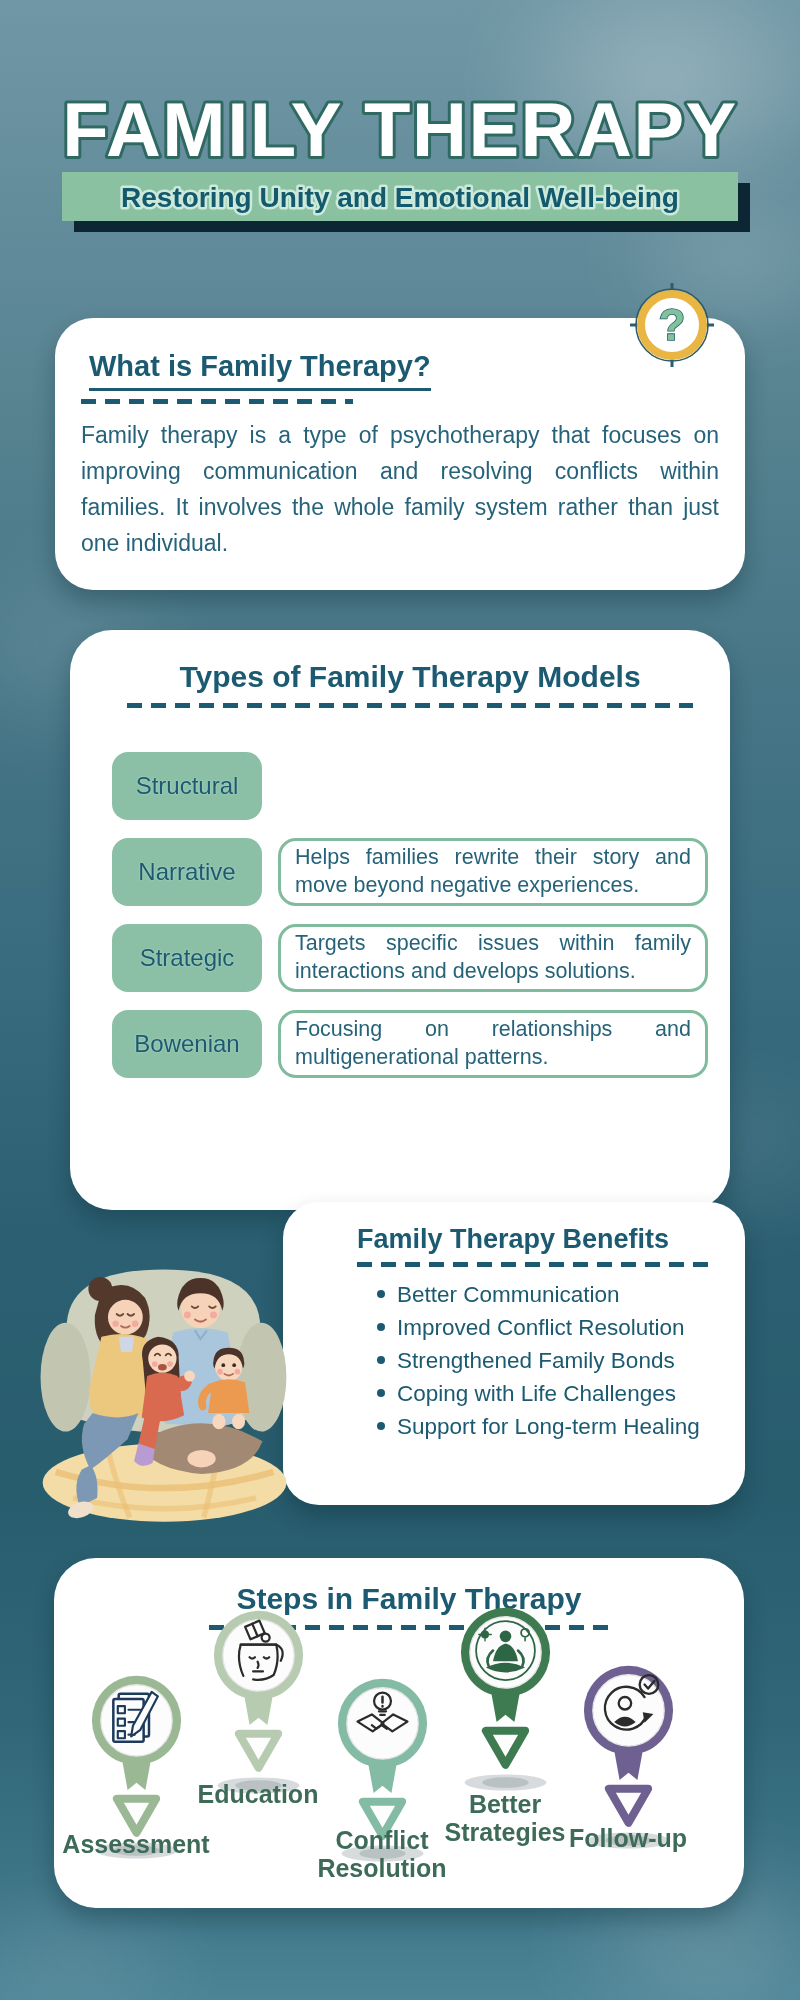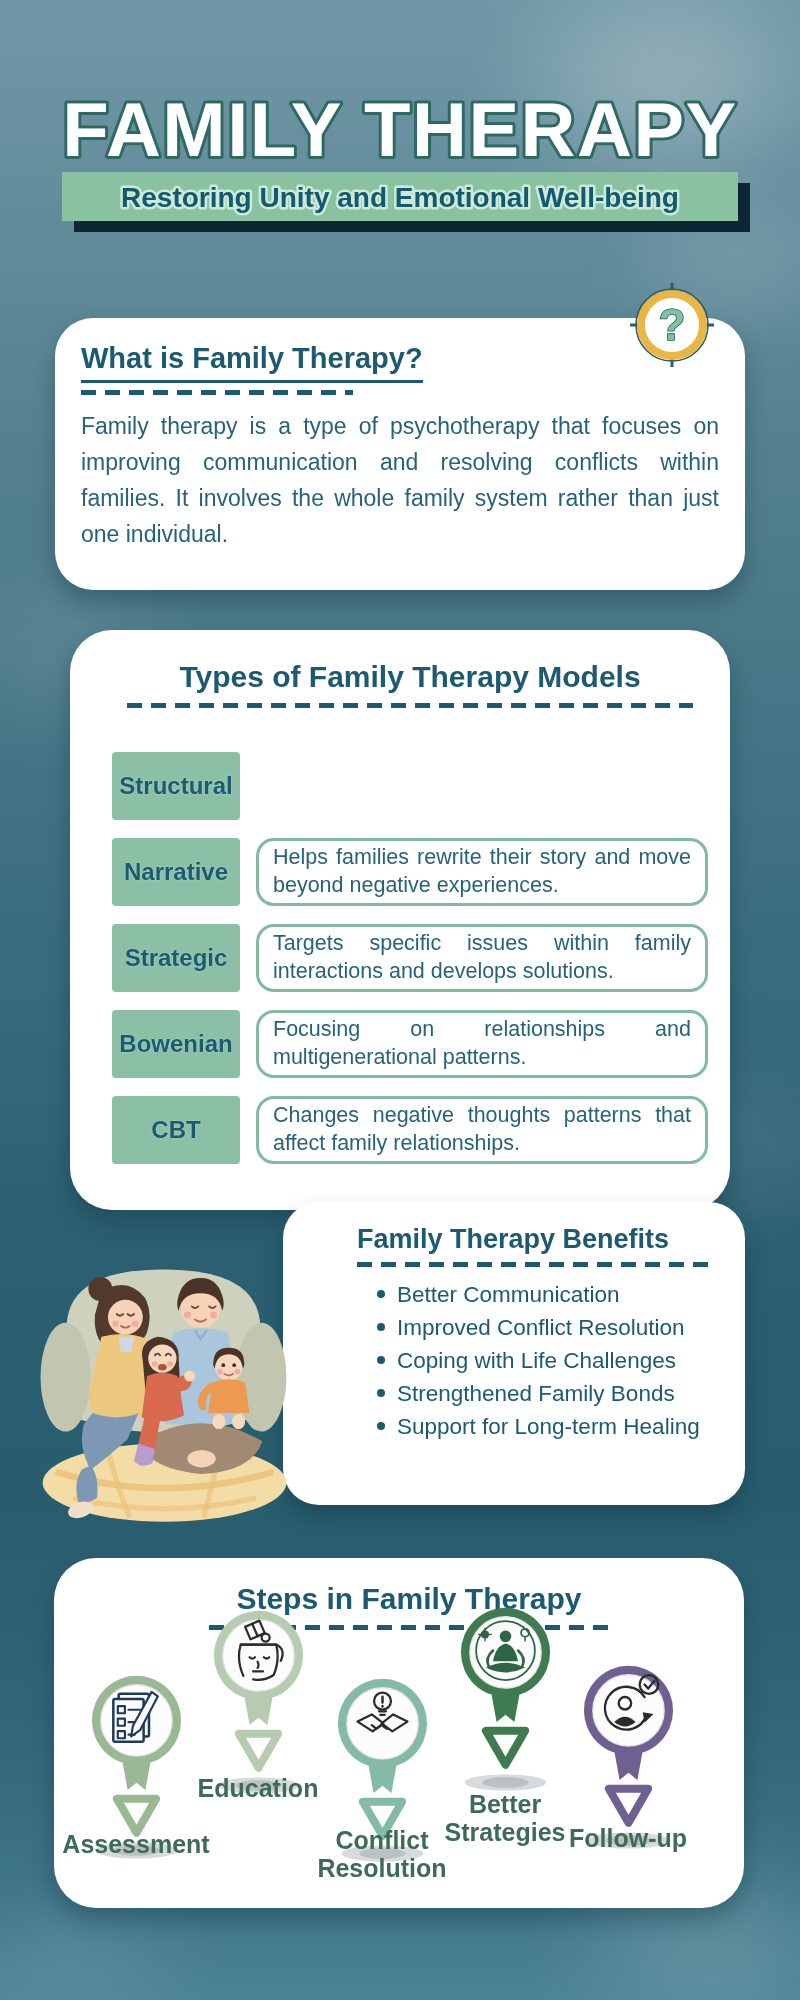--- a/index.html
+++ b/index.html
@@ -22,40 +22,40 @@
   .cloud.c6{left:-70px;top:1880px;width:280px;height:170px;opacity:.35;}
 
   .card{position:absolute;background:#fff;box-shadow:0 12px 22px rgba(8,36,46,.30);padding-left:20px;}
 
   .hero-title{position:absolute;top:64px;left:0;}
   .banner{position:absolute;left:62px;top:172px;width:676px;height:49px;
     background:var(--banner-green);box-shadow:12px 11px 0 var(--banner-shadow);}
 
   .dashes{height:5px;background:repeating-linear-gradient(90deg,var(--heading) 0 15px,transparent 15px 24px);}
 
-  .section-heading{margin:0;color:var(--heading);font-weight:bold;}
+  .section-heading{margin:8px;color:var(--heading);font-weight:bold;}
 
   
   .card-what{left:55px;top:318px;width:690px;height:272px;border-radius:38px;padding:24px 26px 0 26px;}
   .what-heading{font-size:29px;}
   .underline-solid{display:inline-block;border-bottom:3.5px solid var(--heading);padding-bottom:5px;}
   .what-dashes{width:272px;margin-top:7px;}
   .what-body{margin:13px 0 0 0;font-size:23px;line-height:1.57;color:var(--body-text);
     text-align:justify;}
   .q-icon{position:absolute;left:574px;top:-36px;}
 
   
   .card-types{left:70px;top:630px;width:660px;height:580px;border-radius:42px;}
   .types-heading{font-size:30px;text-align:center;margin-top:30px;}
   .types-dashes{width:566px;margin:9px auto 0 auto;}
   .types-rows{display:flex;flex-direction:column;gap:18px;margin:44px 22px 0 22px;}
   .type-row{display:flex;height:68px;}
-  .type-label{width:128px;flex:none;background:var(--label-green);border-radius:4px;
+  .type-label{width:150px;flex:none;background:var(--label-green);border-radius:16px;
     display:flex;align-items:center;justify-content:center;
-    font-weight:bold;font-size:24px;color:var(--heading);
+    font-weight:normal;font-size:24px;color:var(--heading);
     text-shadow:0 0 2px rgba(255,255,255,.45);}
   .type-desc{flex:1;margin-left:16px;border:3px solid var(--desc-border);border-radius:18px;
     display:flex;align-items:center;padding:4px 14px;background:#fff;}
   .type-desc span{width:100%;font-size:21.5px;line-height:1.3;color:var(--body-text);text-align:justify;}
 
   
   .card-benefits{left:283px;top:1202px;width:462px;height:303px;border-radius:36px;}
   .benefits-heading{font-size:27px;margin:22px 0 0 54px;}
   .benefits-dashes{width:352px;margin:7px 0 0 54px;}
   .benefits-list{list-style:none;margin:15px 0 0 0;padding:0 0 0 72px;}
@@ -130,37 +130,31 @@
         <div class="type-desc">
             <span>Targets specific issues within family interactions and develops solutions.</span>
           </div>
       </div>
       <div class="type-row">
         <div class="type-label">Bowenian</div>
         <div class="type-desc">
             <span>Focusing on relationships and multigenerational patterns.</span>
           </div>
       </div>
-      <div class="type-row">
-        <div class="type-label">CBT</div>
-        <div class="type-desc">
-            <span>Changes negative thoughts patterns that affect family relationships.</span>
-          </div>
-      </div>
     </div>
   </div>
 
   <div class="card card-benefits">
     <h2 class="section-heading benefits-heading">Family Therapy Benefits</h2>
     <div class="dashes benefits-dashes"></div>
     <ul class="benefits-list">
       <li>Better Communication</li>
       <li>Improved Conflict Resolution</li>
+      <li>Strengthened Family Bonds</li>
       <li>Coping with Life Challenges</li>
-      <li>Strengthened Family Bonds</li>
       <li>Support for Long-term Healing</li>
     </ul>
   </div>
 
   <svg class="family-illustration" width="256" height="272" viewBox="0 0 235 250">
 
     <path d="M28,150 L28,70 Q28,16 117,16 Q206,16 206,70 L206,150 Q160,166 117,166 Q74,166 28,150 Z" fill="#cdd1bd"></path>
     <ellipse cx="27" cy="115" rx="23" ry="50" fill="#c2c6b1"></ellipse>
     <ellipse cx="207" cy="115" rx="23" ry="50" fill="#c2c6b1"></ellipse>
 
@@ -258,21 +252,21 @@
         <path d="M53,93 Q45,75 50,58 L90,58 Q94,76 87,92 Q77,99 64,97"></path>
         <path d="M50,58 L90,58"></path>
         <path d="M55,38 L71,31 L77,45 L61,52 Z" fill="#fcfcfc"></path>
         <path d="M63,34.5 L69,48.5"></path>
         <circle cx="78" cy="50" r="4.5"></circle>
         <path d="M90,58 Q101,63 95,76"></path>
         <path d="M60,72 q3,3 6,0 M76,72 q3,3 6,0"></path>
         <path d="M69,77 q2,4 0,7 M64,88 h11"></path>
       </g>
     </svg>
-    <div class="pin-label" style="left:119px;top:216px;">
+    <div class="pin-label" style="left:119px;top:222px;">
       <span>Education</span>
     </div>
 
     <svg class="pin pin-3" style="left:266px;top:103px;" viewBox="0 0 140 230">
       <ellipse cx="70" cy="216" rx="46" ry="9" fill="#07222c" opacity="0.16"></ellipse>
       <ellipse cx="70" cy="216" rx="26" ry="6" fill="#07222c" opacity="0.14"></ellipse>
       <circle cx="70" cy="70" r="50" fill="currentColor"></circle>
       <path d="M52,104 L88,104 L80,148 L70,140 L60,148 Z" fill="currentColor"></path>
       <circle cx="70" cy="70" r="40" fill="#fcfcfc"></circle>
       <circle cx="70" cy="70" r="40" fill="none" stroke="#e6e6e6" stroke-width="1.5"></circle>

